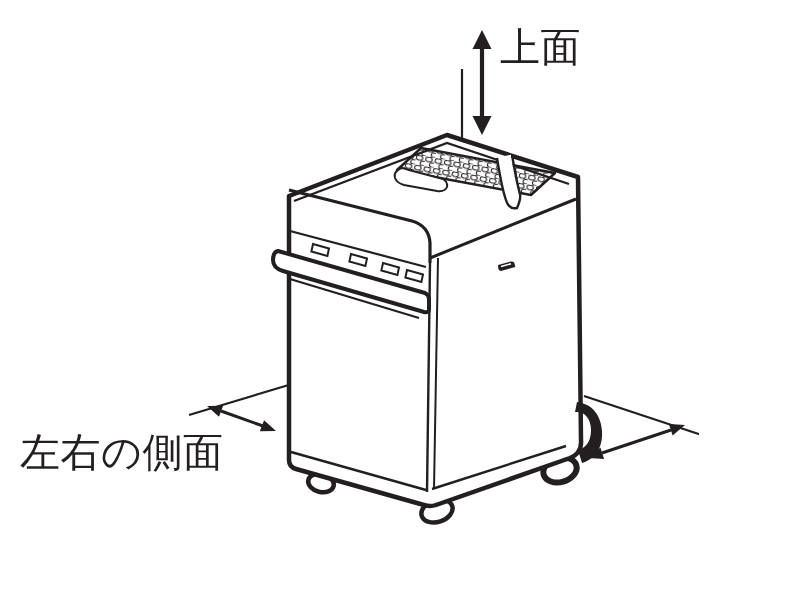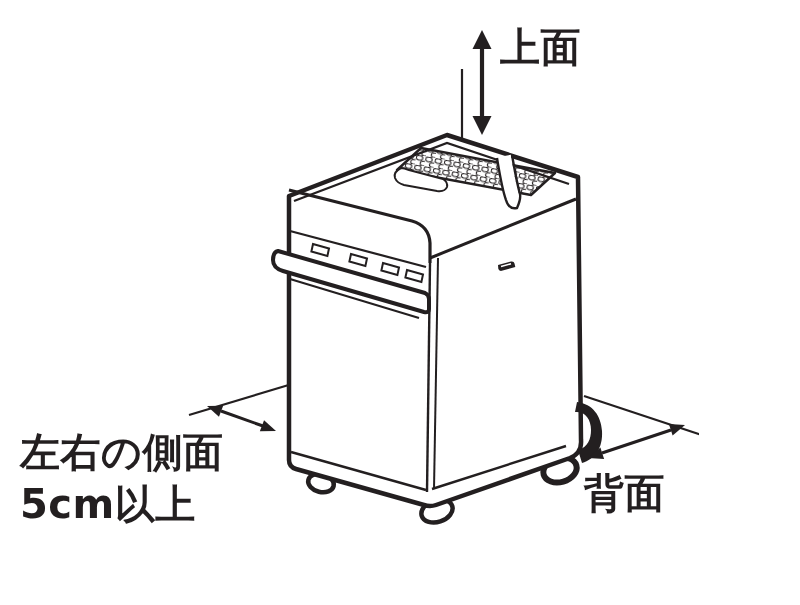--- a/index.html
+++ b/index.html
@@ -2,21 +2,20 @@
 <html><head>
 <meta charset="utf-8">
 <style>
   html,body{margin:0;padding:0;background:#ffffff;}
   .stage{
     position:relative;
     width:699px;height:605px;
     background:#ffffff;
     overflow:hidden;
     font-family:"DejaVu Sans","Liberation Sans",sans-serif;
-    font-weight:bold;
   }
   .stage svg{position:absolute;left:0;top:0;}
   .label{
     position:absolute;
     color:#231f20;
     font-size:40px;
     line-height:52px;
     white-space:nowrap;
     letter-spacing:0.5px;
   }
@@ -103,20 +102,18 @@
       <path d="M 0,0 L 15,-6 L 15,6 Z" transform="translate(685,425) rotate(161.8)" fill="#231f20"></path>
     </g>
   </svg>
 
   <div class="label" id="label-top">
     <div>上面</div>
   </div>
 
   <div class="label" id="label-left">
     <div>左右の側面</div>
-    <div>5cm以上</div>
   </div>
 
   <div class="label" id="label-back">
-    <div>背面</div>
   </div>
 
 </div>
 
 </body></html>

